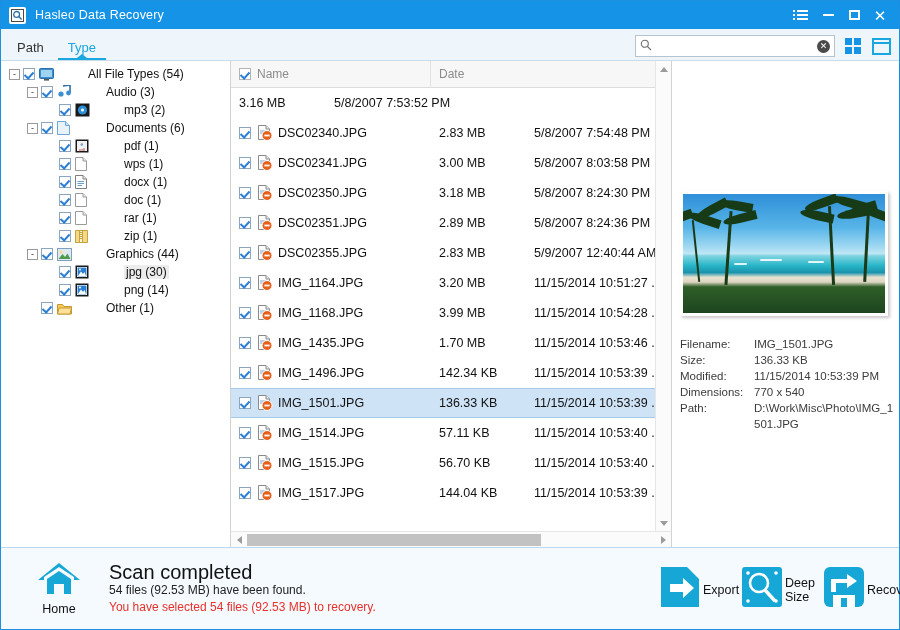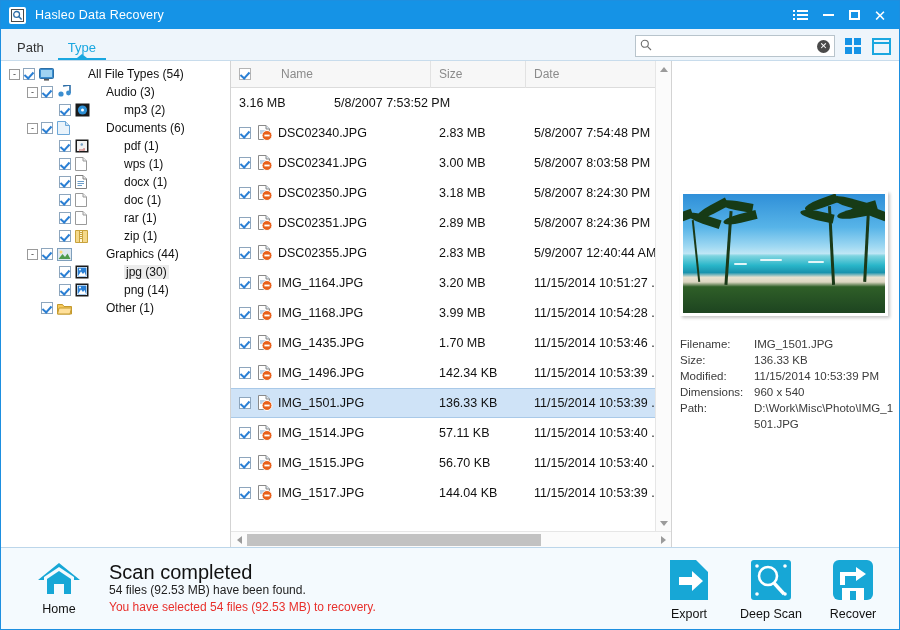--- a/index.html
+++ b/index.html
@@ -148,21 +148,21 @@
     flex: 1; min-width: 0; display: flex; flex-direction: column;
     border-right: 1px solid #d3d3d3; background: #fff;
     position: relative;
   }
   .lhead {
     height: 27px; flex: 0 0 27px; display: flex; align-items: center;
     background: #f7f7f7; border-bottom: 1px solid #dcdcdc;
     font-size: 12px; color: #8b8b8b;
   }
   .lhead .hc { display: flex; align-items: center; height: 27px; padding-left: 8px; }
-  .hc.c-name { width: 200px; border-right: 1px solid #e2e2e2; gap: 24px; }
+  .hc.c-name { width: 200px; border-right: 1px solid #e2e2e2; }
   .hc.c-size { width: 95px; border-right: 1px solid #e2e2e2; }
   .hc.c-date { flex: 1; }
   .hcb {
     width: 12px; height: 12px; border: 1px solid #b4b4b4; background: #fff;
     margin-right: 6px; position: relative; flex: 0 0 12px;
   }
   .hcb::after {
     content: ""; position: absolute; left: 2px; top: 1px;
     width: 4px; height: 7px; border: solid #2a7fd4;
     border-width: 0 2px 2px 0; transform: rotate(42deg);
@@ -254,22 +254,22 @@
   .home-label, .act-label { font-size: 12.5px; color: #111; margin-top: 1px; }
   .status-text { margin-left: 10px; }
   .st-title { font-size: 20px; color: #111; line-height: 20px; }
   .st-sub { font-size: 12px; color: #222; line-height: 17px; }
   .st-warn { font-size: 12px; color: #e8302c; line-height: 17px; }
   .actions {
     position: absolute; right: 14px; top: 0; height: 82px;
     display: flex; align-items: center; gap: 18px;
   }
   .action {
-    width: 64px; display: flex; flex-direction: column;
-    align-items: center; justify-content: center;
+    width: 64px; display: flex; 
+    align-items: center; justify-content: space-between;
   }
 </style>
 </head>
 <body>
 
 <div class="app">
 
   <div class="titlebar">
     <div class="title-icon">
       <svg width="13" height="13" viewBox="0 0 13 13">
@@ -527,23 +527,20 @@
           <span class="tlabel">Other (1)</span>
         </div>
       </div>
 
     <div class="list-pane">
       <div class="lhead">
         <div class="hc c-name">
           <span class="hcb"></span>
           <span>Name</span>
         </div>
-        <div class="hc c-size">
-          <span>Size</span>
-        </div>
         <div class="hc c-date">
           <span>Date</span>
         </div>
       </div>
       <div class="rows">
           <div class="row">
             <div class="cell c-size">3.16 MB</div>
             <div class="cell c-date">5/8/2007 7:53:52 PM</div>
           </div>
           <div class="row">
@@ -864,21 +861,21 @@
           <div class="mrow">
             <div class="mk">Size:</div>
             <div class="mv">136.33 KB</div>
           </div>
           <div class="mrow">
             <div class="mk">Modified:</div>
             <div class="mv">11/15/2014 10:53:39 PM</div>
           </div>
           <div class="mrow">
             <div class="mk">Dimensions:</div>
-            <div class="mv">960 x 540</div>
+            <div class="mv">770 x 540</div>
           </div>
           <div class="mrow">
             <div class="mk">Path:</div>
             <div class="mv">D:\Work\Misc\Photo\IMG_1501.JPG</div>
           </div>
         </div>
     </div>
   </div>
 
   <div class="statusbar">
@@ -911,21 +908,21 @@
           <svg width="46" height="44" viewBox="0 0 46 44">
             <rect x="3" y="2" width="40" height="40" rx="3" fill="#17a7d6"></rect>
             <circle cx="9" cy="8" r="1.8" fill="#ffffff"></circle>
             <circle cx="37" cy="8" r="1.8" fill="#ffffff"></circle>
             <circle cx="9" cy="36" r="1.8" fill="#ffffff"></circle>
             <circle cx="37" cy="36" r="1.8" fill="#ffffff"></circle>
             <circle cx="20" cy="18" r="9" fill="none" stroke="#ffffff" stroke-width="2.6"></circle>
             <line x1="26" y1="25" x2="36" y2="36" stroke="#ffffff" stroke-width="3.4"></line>
           </svg>
         </span>
-        <span class="act-label">Deep Scan</span>
+        <span class="act-label">Deep Size</span>
       </div>
       <div class="action">
         <span>
           <svg width="46" height="44" viewBox="0 0 46 44">
             <rect x="3" y="2" width="40" height="40" rx="6" fill="#17a7d6"></rect>
             <path d="M10 14 H26 V9 L36 16 L26 23 V18 H15 V27 H10 Z" fill="#ffffff"></path>
             <path d="M12 30 H34 V42 H12 Z" fill="#ffffff"></path>
             <rect x="20" y="33" width="6" height="9" fill="#17a7d6"></rect>
           </svg>
         </span>

